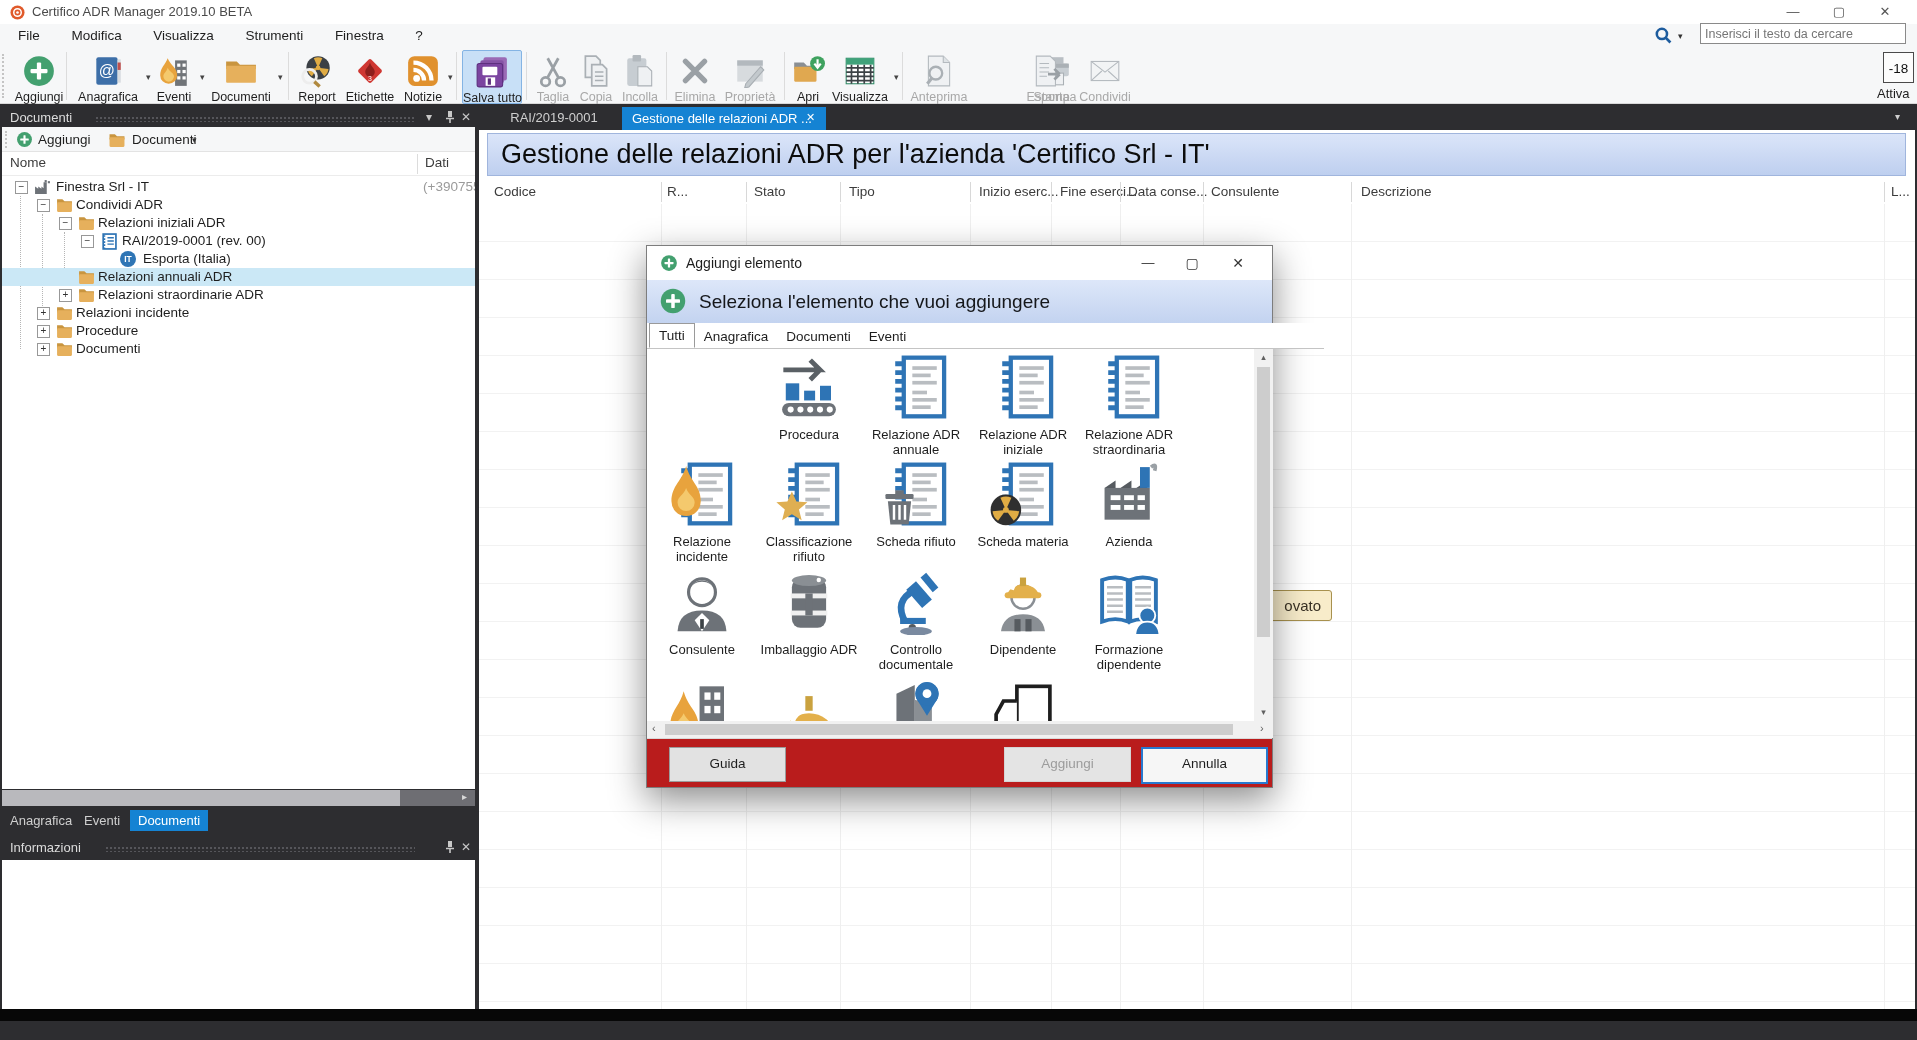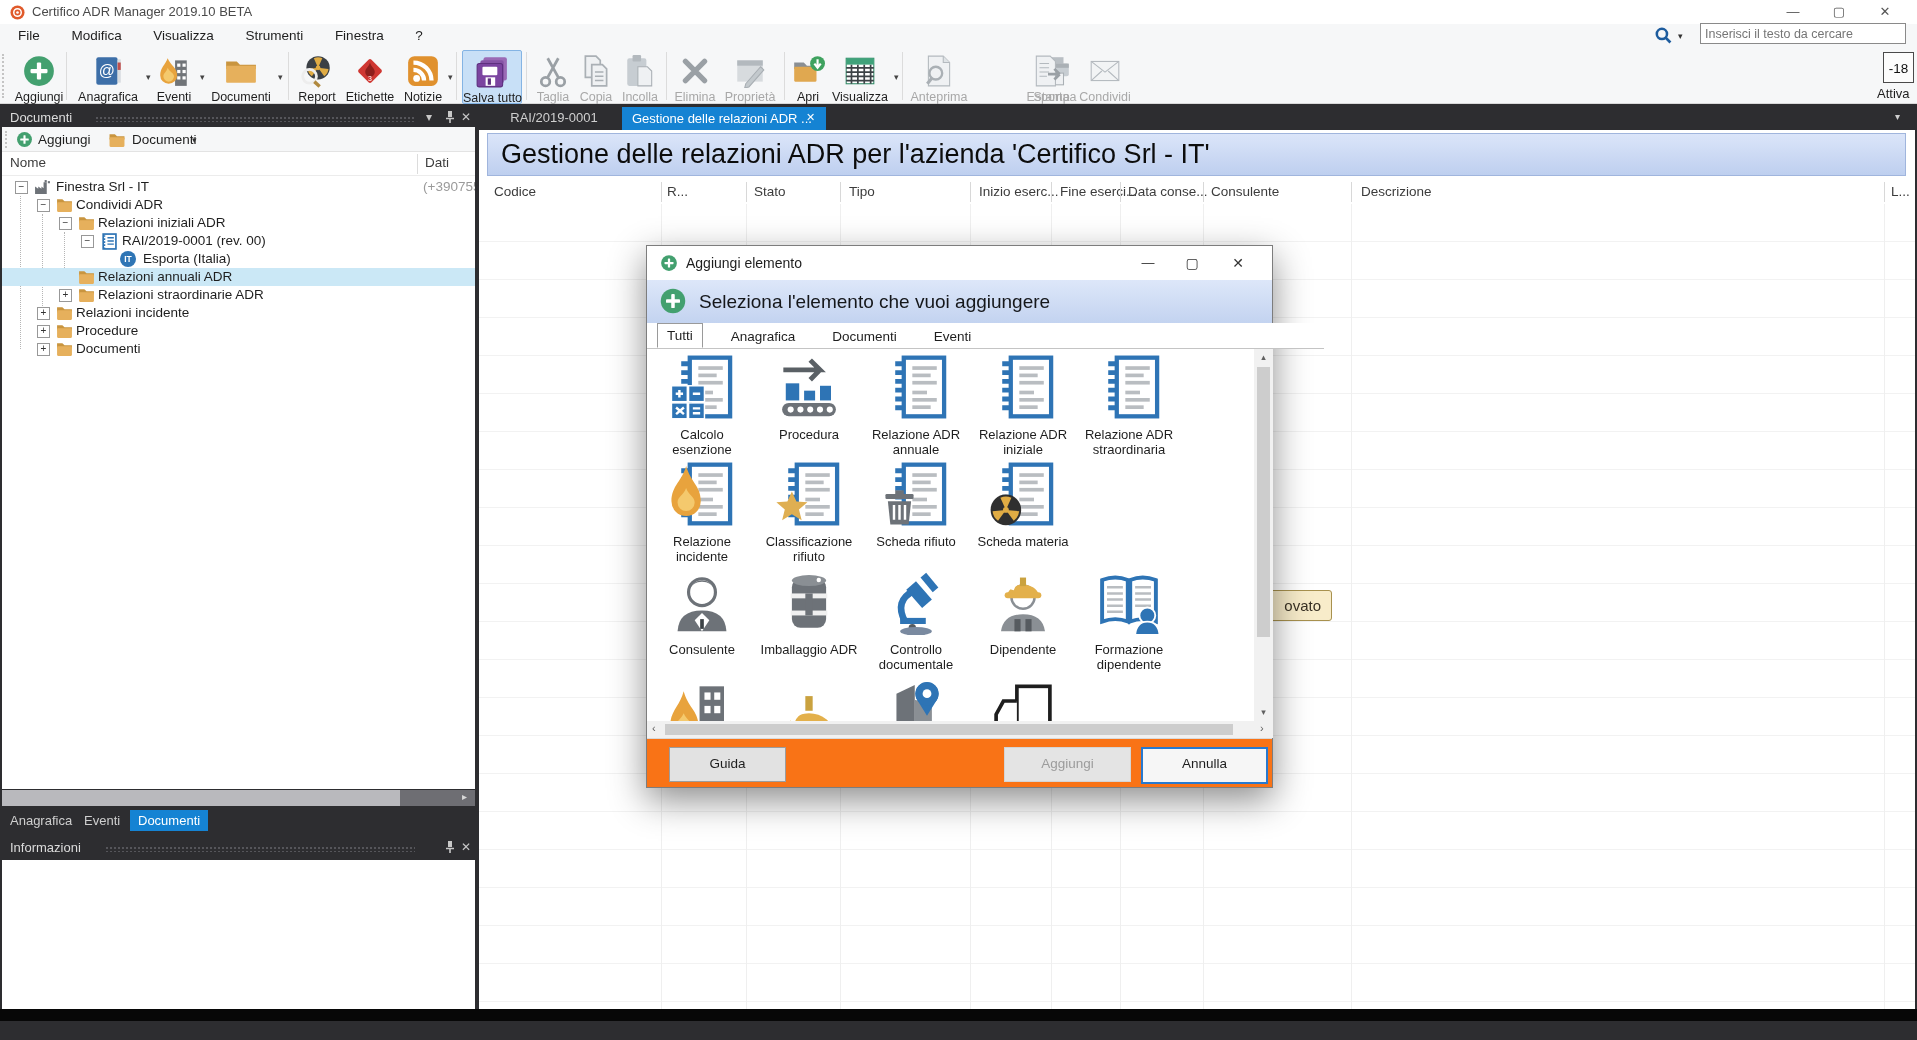--- a/index.html
+++ b/index.html
@@ -748,30 +748,27 @@
       <span class="abs" style="left:484px;top:0;width:34px;height:34px;text-align:center;line-height:34px;color:#333;font-size:13px">—</span>
       <span class="abs" style="left:528px;top:0;width:34px;height:34px;text-align:center;line-height:34px;color:#333;font-size:14px">▢</span>
       <span class="abs" style="left:574px;top:0;width:34px;height:34px;text-align:center;line-height:34px;color:#333;font-size:14px">✕</span>
     </div>
     <div class="abs" style="left:0;top:34px;width:625px;height:43px;background:linear-gradient(180deg,#dde7f9,#c3d3f0)">
       <svg class="abs" style="left:12px;top:7px" width="28" height="28">
           <use href="#i-plus"></use>
         </svg>
       <span class="abs" style="left:52px;top:0;line-height:43px;font-size:19px;color:#15171a">Seleziona l'elemento che vuoi aggiungere</span>
     </div>
-    <div class="abs" style="left:0;top:77px;width:677px;height:26px;background:#fff;border-bottom:1px solid #c4c4c4;display:flex;align-items:flex-end;padding-left:10px;gap:19px">
+    <div class="abs" style="left:0;top:77px;width:677px;height:26px;background:#fff;border-bottom:1px solid #c4c4c4;display:flex;align-items:flex-end;padding-left:2px;gap:0">
       <span class="dtab act">Tutti</span>
       <span class="dtab">Anagrafica</span>
       <span class="dtab">Documenti</span>
       <span class="dtab">Eventi</span>
     </div>
     <div class="abs white" style="left:0;top:103px;width:607px;height:372px;overflow:hidden">
-      <div class="dcell" style="left:3px;top:5px"><svg width="66" height="66">
-            <use href="#d-calc"></use>
-          </svg><div class="dlabel">Calcolo esenzione</div></div>
       <div class="dcell" style="left:110px;top:5px"><svg width="66" height="66">
             <use href="#d-proc"></use>
           </svg><div class="dlabel">Procedura</div></div>
       <div class="dcell" style="left:217px;top:5px"><svg width="66" height="66">
             <use href="#d-notebook"></use>
           </svg><div class="dlabel">Relazione ADR annuale</div></div>
       <div class="dcell" style="left:324px;top:5px"><svg width="66" height="66">
             <use href="#d-notebook"></use>
           </svg><div class="dlabel">Relazione ADR iniziale</div></div>
       <div class="dcell" style="left:430px;top:5px"><svg width="66" height="66">
@@ -782,20 +779,23 @@
           </svg><div class="dlabel">Relazione incidente</div></div>
       <div class="dcell" style="left:110px;top:112px"><svg width="66" height="66">
             <use href="#d-star"></use>
           </svg><div class="dlabel">Classificazione rifiuto</div></div>
       <div class="dcell" style="left:217px;top:112px"><svg width="66" height="66">
             <use href="#d-trash"></use>
           </svg><div class="dlabel">Scheda rifiuto</div></div>
       <div class="dcell" style="left:324px;top:112px"><svg width="66" height="66">
             <use href="#d-rad"></use>
           </svg><div class="dlabel">Scheda materia</div></div>
+      <div class="dcell" style="left:430px;top:112px"><svg width="66" height="66">
+            <use href="#d-factory"></use>
+          </svg><div class="dlabel">Azienda</div></div>
       <div class="dcell" style="left:3px;top:220px"><svg width="66" height="66">
             <use href="#d-person"></use>
           </svg><div class="dlabel">Consulente</div></div>
       <div class="dcell" style="left:110px;top:220px"><svg width="66" height="66">
             <use href="#d-barrel"></use>
           </svg><div class="dlabel">Imballaggio ADR</div></div>
       <div class="dcell" style="left:217px;top:220px"><svg width="66" height="66">
             <use href="#d-micro"></use>
           </svg><div class="dlabel">Controllo documentale</div></div>
       <div class="dcell" style="left:324px;top:220px"><svg width="66" height="66">
@@ -820,21 +820,21 @@
     <div class="sbar" style="left:607px;top:103px;width:19px;height:372px">
       <div class="sarrow" style="margin-top:3px">▴</div>
       <div class="thumb" style="left:3px;top:18px;width:13px;height:270px"></div>
       <div class="sarrow abs" style="left:0;top:358px;width:19px">▾</div>
     </div>
     <div class="sbar" style="left:0;top:475px;width:626px;height:17px">
       <span class="abs" style="left:5px;top:1px;color:#606060;font-size:11px">‹</span>
       <div class="thumb" style="left:18px;top:3px;width:568px;height:11px"></div>
       <span class="abs" style="left:613px;top:1px;color:#606060;font-size:11px">›</span>
     </div>
-    <div class="abs" style="left:0;top:492px;width:625px;height:49px;background:#f97316;border-top:1px solid #d9d9d9">
+    <div class="abs" style="left:0;top:492px;width:625px;height:49px;background:#b91c1c;border-top:1px solid #d9d9d9">
       <div class="btn" style="left:22px;top:8px;width:115px">Guida</div>
       <div class="btn disab" style="left:357px;top:8px;width:125px">Aggiungi</div>
       <div class="btn primary" style="left:494px;top:8px;width:123px">Annulla</div>
     </div>
   </div>
 
   <div class="abs" style="left:0;top:1009px;width:1917px;height:12px;background:#070707"></div>
   <div class="statusbar">
     <svg width="16" height="18">
         <use href="#st-rosette"></use>

